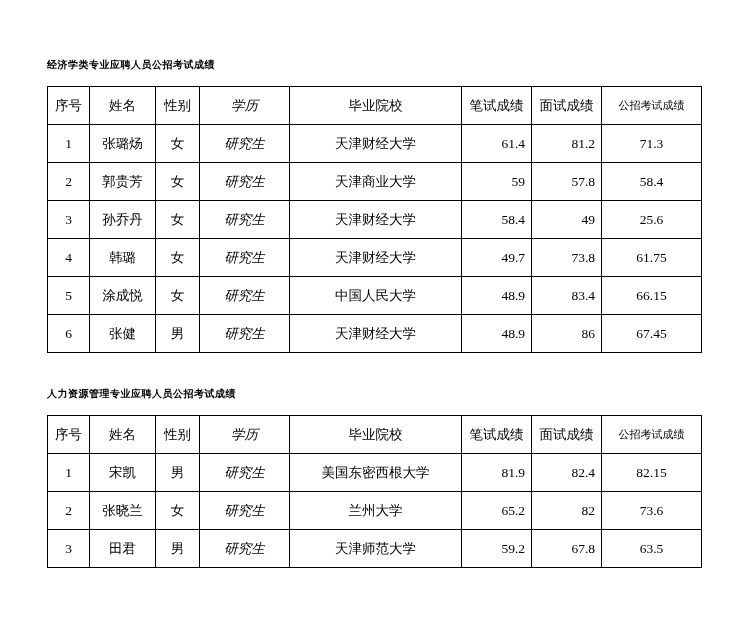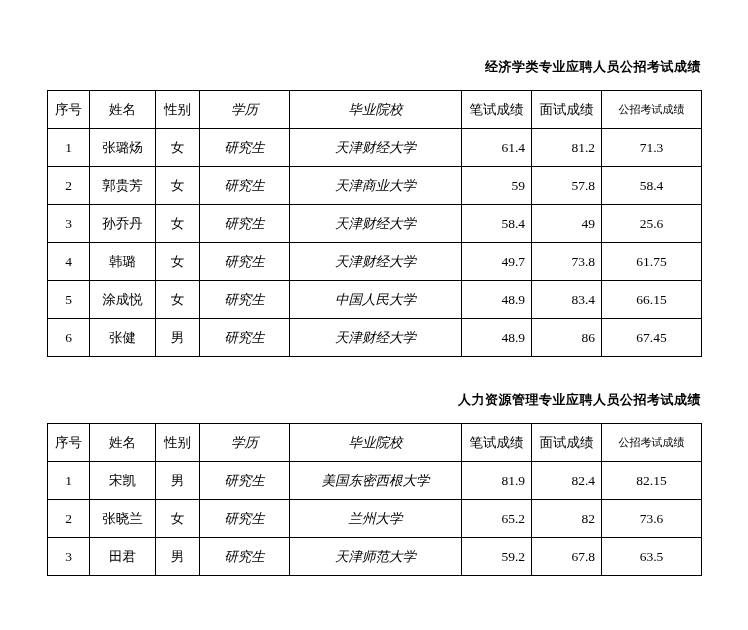--- a/index.html
+++ b/index.html
@@ -21,22 +21,22 @@
     box-sizing: border-box;
   }
   .section {
     width: 654px;
     margin: 0 auto;
   }
   .section-1 { padding-top: 58px; }
   .section-2 { padding-top: 34px; }
 
   .sec-title {
-    text-align: right;
-    font-size: 13px;
+    text-align: left;
+    font-size: 10px;
     font-weight: bold;
     letter-spacing: 0.5px;
     margin-bottom: 14px;
     font-family: "Liberation Serif", "DejaVu Serif", serif;
   }
 
   table.grade-table {
     border-collapse: collapse;
     width: 654px;
     table-layout: fixed;
@@ -52,21 +52,21 @@
     overflow: hidden;
     white-space: nowrap;
   }
   table.grade-table th {
     text-align: center;
   }
   .c-idx  { width: 42px;  text-align: center; }
   .c-name { width: 66px;  text-align: center; }
   .c-sex  { width: 44px;  text-align: center; }
   .c-edu  { width: 90px;  text-align: center; font-style: italic; }
-  .c-sch  { width: 172px; text-align: center; font-style: italic; }
+  .c-sch  { width: 172px; text-align: center; }
   .c-wr   { width: 70px;  text-align: right; margin-left: 20px; }
   .c-or   { width: 70px;  text-align: right; }
   .c-tot  { width: 100px; text-align: center; }
 
   th.c-wr, th.c-or, th.c-tot { text-align: center; padding: 0 2px; }
   th.c-tot { font-size: 11px; }
 </style>
 </head>
 <body>
 

